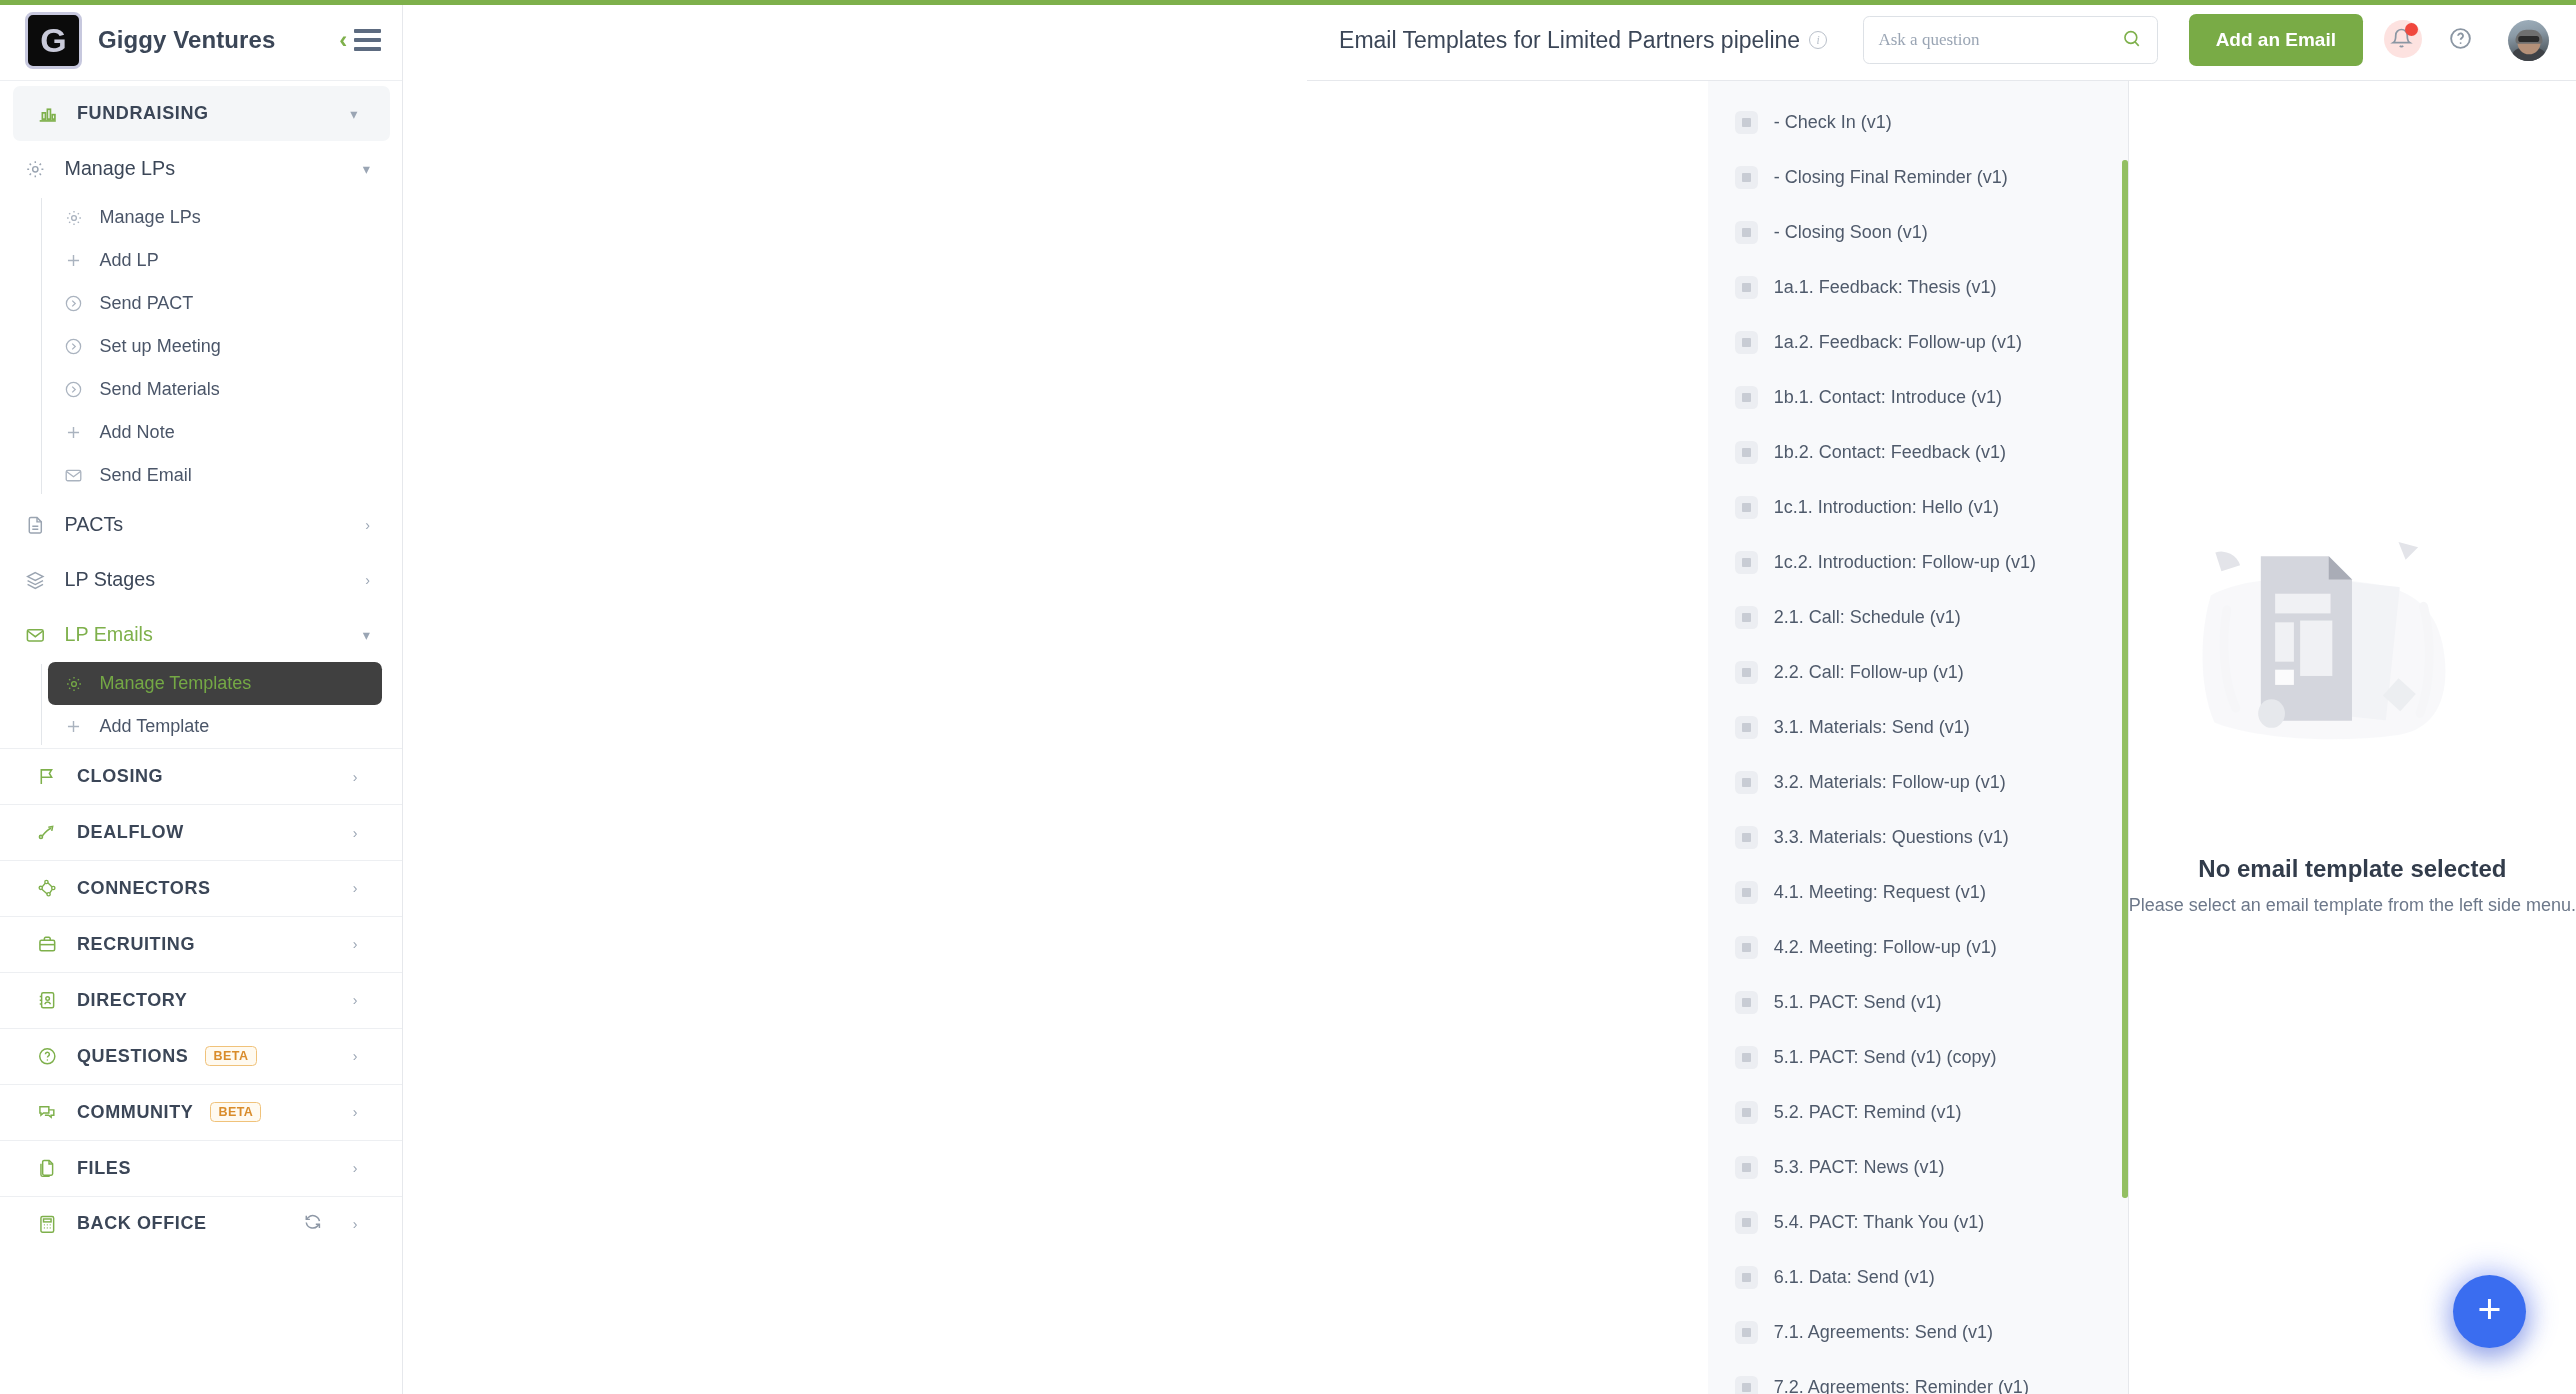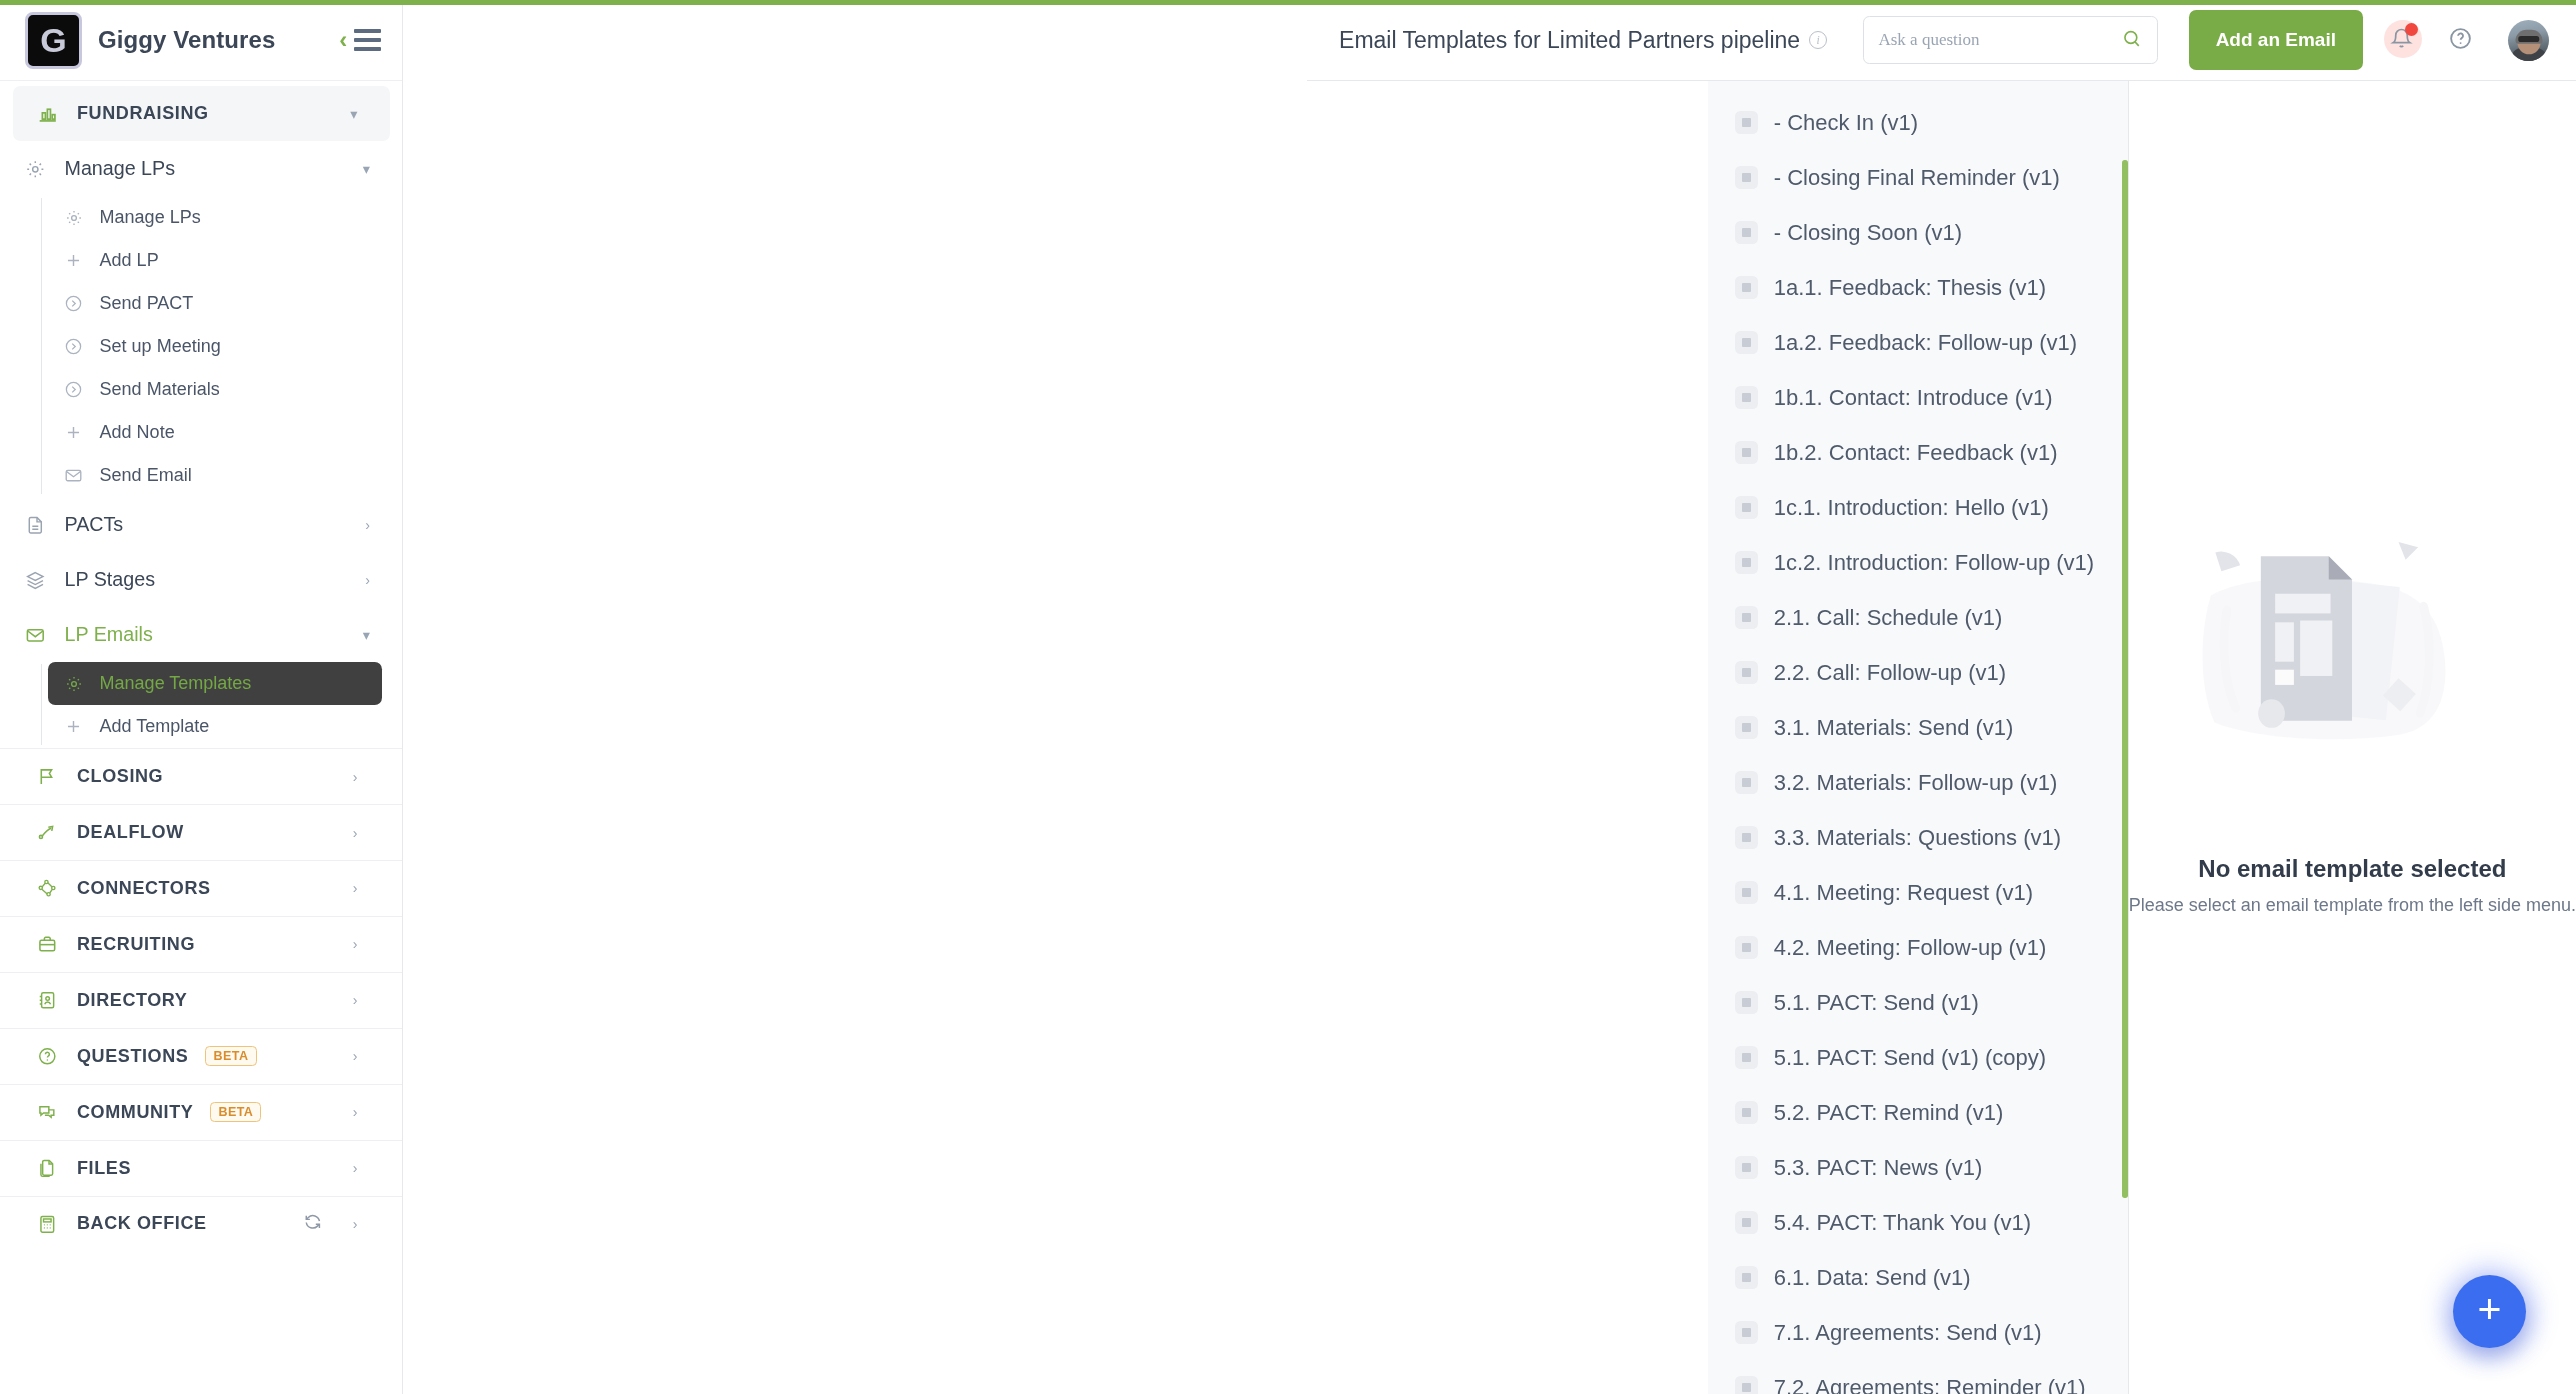--- a/index.html
+++ b/index.html
@@ -107,21 +107,21 @@
     width: 295px; height: 48px; border: 0.9px solid #dde1e6; border-radius: 6.3px;
     display: flex; align-items: center; padding: 0 14.3px; gap: 9px; background:#fff;
   }
   .searchbox input {
     flex: 1; border: none; outline: none; font-size: 17px; color: #3b4657;
     font-family: Liberation Serif, serif; background: transparent;
   }
   .searchbox input::placeholder { color: #9aa5b4; }
   .btn-primary {
     background: #79ab46; color: #fff; border: none; border-radius: 7.2px;
-    height: 60px; padding: 0 27px; font-size: 19px; font-weight: bold; cursor: pointer;
+    height: 52px; padding: 0 27px; font-size: 19px; font-weight: bold; cursor: pointer;
     font-family: "Liberation Sans", sans-serif; margin-left: 12.5px;
   }
   .icon-btn { width: 41px; height: 41px; display:flex; align-items:center; justify-content:center; position: relative; cursor:pointer;}
   .bell-halo { position:absolute; width:38px; height:38px; border-radius:50%; background:#fde2e0; right:0; top:0;}
   .bell-dot { position:absolute; width:13.4px; height:13.4px; border-radius:50%; background:#f0483e; right:3.6px; top:3.6px; z-index:3;}
   .avatar {
     width: 41px; height: 41px; border-radius: 50%; margin-left: 9px; flex:none;
     background: linear-gradient(170deg,#9fb0bd 0%,#8b9aa6 35%,#5f6a72 70%,#3d4449 100%);
     overflow:hidden; position: relative; cursor:pointer;
   }
@@ -153,21 +153,21 @@
   .list-inner { padding: 14.3px 0 0 0; }
   .tpl-row {
     display: flex; align-items: center; gap: 16px; height: 55px;
     padding-left: 27px; cursor: pointer;
   }
   .tpl-ic {
     width: 23px; height: 23px; border-radius: 5.4px; background: #eceef2;
     display:flex; align-items:center; justify-content:center; flex: none;
   }
   .tpl-ic i { width: 9px; height: 9px; background: #c8ccd4; display:block; border-radius:0.9px;}
-  .tpl-lbl { font-size: 22px; color: #4f5a6b; white-space: nowrap; }
+  .tpl-lbl { font-size: 18px; color: #4f5a6b; white-space: nowrap; }
 
   .scroll-track {
     position: absolute; right: 0; top: 0; width: 5.4px; height: 100%;
     background: transparent;
   }
   .scroll-thumb {
     position: absolute; right: 0; top: 79px; width: 5.4px; height: 1038px;
     background: #93bf63; border-radius: 2.7px;
   }
 

